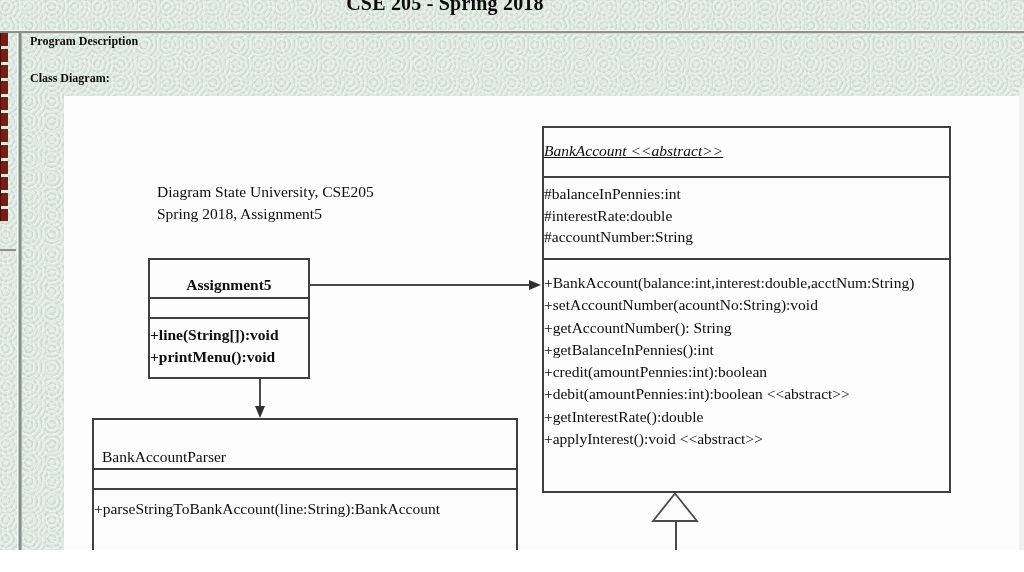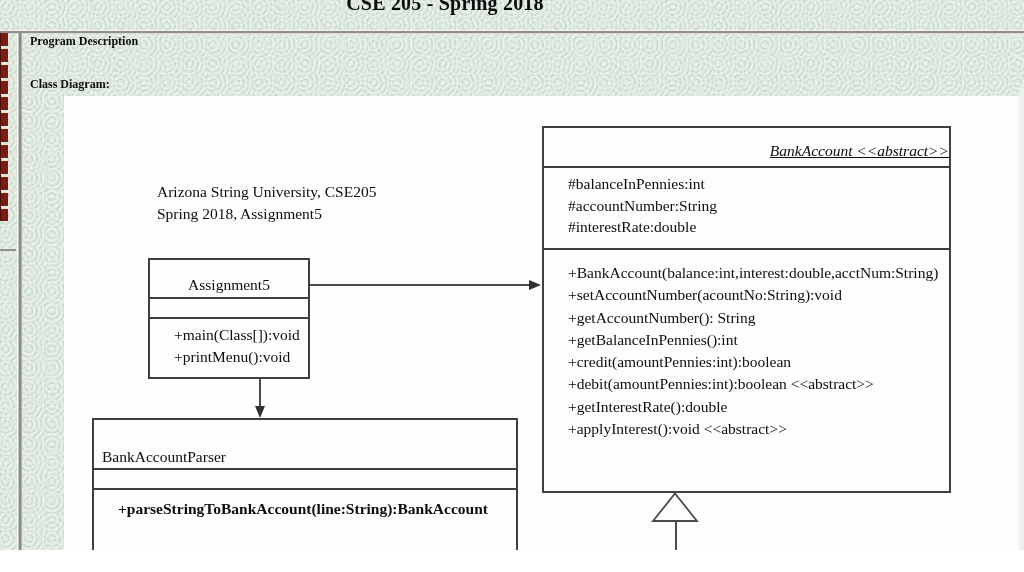--- a/index.html
+++ b/index.html
@@ -17,41 +17,41 @@
   .hrule{left:0;top:30px;width:1024px;height:4px;
     background:linear-gradient(180deg,#f4f4f4 0 1px,#8f8f8f 1px 3px,#d9d9d9 3px 4px);}
   .red-dashes{left:0;top:33px;width:7px;height:188px;
     background:repeating-linear-gradient(180deg,#7c1b10 0 13px,rgba(124,27,16,0) 13px 16px);
     border-left:1px solid #45100a;}
   .mini-line{left:0;top:249px;width:16px;height:2px;background:#8f8f8f;}
   .vline{left:17px;top:33px;width:5px;height:539px;z-index:5;
     background:linear-gradient(90deg,#fafafa 0 1px,#c4c4c4 1px 2px,#8a8a8a 2px 4px,#b2b2b2 4px 5px);}
   .heading{left:30px;font-size:12px;font-weight:bold;}
   .h-prog{top:34px;}
-  .h-class{top:77px;text-align:right;}
+  .h-class{top:71px;text-align:right;}
   .panel{left:64px;top:96px;width:955px;height:476px;background:#fdfdfd;}
   .right-strip{left:1019px;top:88px;width:5px;height:484px;background:#eef2ee;}
   .bl-fade{left:0;top:558px;width:64px;height:14px;z-index:4;
     background:linear-gradient(180deg,rgba(250,252,250,0) 0,rgba(250,252,250,.9) 100%);}
   .caption{left:157px;top:181px;font-size:15.5px;line-height:22px;}
   
   .uml{box-sizing:border-box;border:2px solid #3f3f3f;background:#fdfdfd;font-size:15.5px;}
   .uml .name{display:flex;align-items:flex-end;}
   .uml .sep{height:2px;background:#3f3f3f;}
-  .uml .row{padding-left:24px;white-space:nowrap;}
-  .box-a5{left:148px;top:258px;width:162px;height:121px;}
+  .uml .row{padding-left:0;white-space:nowrap;}
+  .box-a5{left:148px;top:258px;width:162px;height:121px;font-weight:bold;}
   .box-a5 .name{height:34px;justify-content:center;padding-bottom:3px;}
   .box-a5 .empty{height:18px;}
   .box-a5 .methods{padding-top:5px;line-height:22px;}
   .box-parser{left:92px;top:418px;width:426px;height:135px;}
   .box-parser .name{height:35px;padding:11px 0 2px 8px;}
   .box-parser .empty{height:18px;}
-  .box-parser .methods{padding-top:8px;line-height:22px;font-weight:bold;}
+  .box-parser .methods{padding-top:8px;line-height:22px;}
   .box-bank{left:542px;top:126px;width:409px;height:367px;}
-  .box-bank .name{height:32px;justify-content:flex-end;padding-bottom:6px;font-style:italic;}
+  .box-bank .name{height:32px;justify-content:flex-start;padding-bottom:16px;font-style:italic;}
   .box-bank .name span{text-decoration:underline;}
   .box-bank .attrs{height:80px;padding-top:5px;line-height:21.5px;box-sizing:border-box;}
   .box-bank .methods{padding-top:12px;line-height:22.3px;}
   .it{}
   
   .ln{background:#4a4a4a;}
   .assoc-h{left:310px;top:284px;width:219px;height:2px;}
   .ah-right{left:529px;top:280px;width:0;height:0;border-top:5px solid transparent;border-bottom:5px solid transparent;border-left:12px solid #303030;}
   .assoc-v{left:259px;top:379px;width:2px;height:28px;}
   .ah-down{left:255px;top:406px;width:0;height:0;border-left:5px solid transparent;border-right:5px solid transparent;border-top:12px solid #303030;}
@@ -71,33 +71,33 @@
   <div class="abs vline"></div>
 
   <div class="abs heading h-prog">Program Description</div>
   <div class="abs heading h-class">Class Diagram:</div>
 
   <div class="abs panel"></div>
   <div class="abs right-strip"></div>
   <div class="abs bl-fade"></div>
 
   <div class="abs caption">
-    <div>Arizona String University, CSE205</div>
+    <div>Diagram State University, CSE205</div>
     <div>Spring 2018, Assignment5</div>
   </div>
 
   <div class="abs uml box-a5">
     <div class="name">
       <span>Assignment5</span>
     </div>
     <div class="sep"></div>
     <div class="empty"></div>
     <div class="sep"></div>
     <div class="methods">
-      <div class="row">+main(Class[]):void</div>
+      <div class="row">+line(String[]):void</div>
       <div class="row">+printMenu():void</div>
     </div>
   </div>
 
   <div class="abs uml box-parser">
     <div class="name">
       <span>BankAccountParser</span>
     </div>
     <div class="sep"></div>
     <div class="empty"></div>
@@ -107,22 +107,22 @@
     </div>
   </div>
 
   <div class="abs uml box-bank">
     <div class="name">
       <span>BankAccount &lt;&lt;abstract&gt;&gt;</span>
     </div>
     <div class="sep"></div>
     <div class="attrs">
       <div class="row">#balanceInPennies:int</div>
+      <div class="row">#interestRate:double</div>
       <div class="row">#accountNumber:String</div>
-      <div class="row">#interestRate:double</div>
     </div>
     <div class="sep"></div>
     <div class="methods">
       <div class="row">+BankAccount(balance:int,interest:double,acctNum:String)</div>
       <div class="row">+setAccountNumber(acountNo:String):void</div>
       <div class="row">+getAccountNumber(): String</div>
       <div class="row">+getBalanceInPennies():int</div>
       <div class="row">+credit(amountPennies:int):boolean</div>
       <div class="row it">+debit(amountPennies:int):boolean &lt;&lt;abstract&gt;&gt;</div>
       <div class="row">+getInterestRate():double</div>

